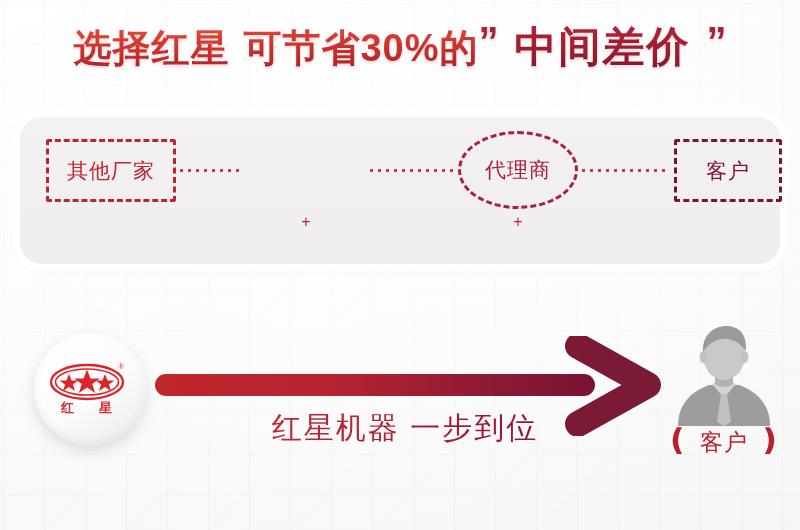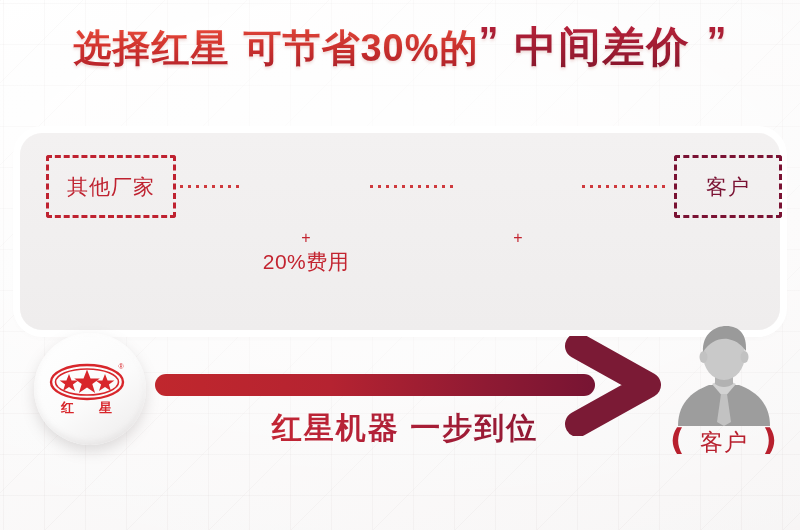--- a/index.html
+++ b/index.html
@@ -83,23 +83,23 @@
     letter-spacing: 2px;
     background-image: linear-gradient(180deg, #b51f3a 0%, #9d1833 55%, #84122c 100%);
   }
   .gap-sm { display: inline-block; width: 14px; }
   .gap-md { display: inline-block; width: 16px; }
 
   
   #chain-panel {
     position: absolute;
     left: 20px;
-    top: 133px;
+    top: 117px;
     width: 760px;
-    height: 197px;
+    height: 147px;
     border-radius: 22px;
     background: linear-gradient(180deg, #f3f1f1 0%, #efeded 100%);
     box-shadow:
       0 0 0 7px #ffffff,
       0 3px 10px rgba(120,110,110,0.10);
   }
 
   .node {
     position: absolute;
     display: flex;
@@ -179,21 +179,21 @@
     height: 100px;
   }
 
   #tagline {
     position: absolute;
     left: 190px;
     top: 408px;
     width: 430px;
     text-align: center;
     font-size: 30px;
-    font-weight: 700;
+    font-weight: 400;
     letter-spacing: 2px;
     white-space: nowrap;
     -webkit-background-clip: text;
     background-clip: text;
     color: transparent;
     background-image: linear-gradient(100deg, #cf2a32 0%, #b12037 45%, #7d1433 100%);
   }
 
   #person {
     position: absolute;
@@ -242,30 +242,32 @@
 
     <div class="node node-rect" id="node-other">
       <span>其他厂家</span>
     </div>
 
     <div class="dots" id="dots-1"></div>
 
 
     <div class="dots" id="dots-2"></div>
 
+    <div class="node node-circle" id="node-agent">
+      <span>代理商</span>
+    </div>
 
     <div class="dots" id="dots-3"></div>
 
     <div class="node node-rect node-dark" id="node-client">
       <span>客户</span>
     </div>
 
     <div class="fee" id="fee-oem">
       <span class="plus">+</span>
-      <span class="value">20%费用</span>
     </div>
 
     <div class="fee" id="fee-agent">
       <span class="plus">+</span>
     </div>
   </div>
 
   <div id="logo-badge">
     <svg class="logo-svg" width="86" height="60" viewBox="0 0 86 60">
       <ellipse cx="40" cy="23" rx="36" ry="17" fill="none" stroke="#d8262b" stroke-width="2.4"></ellipse>

